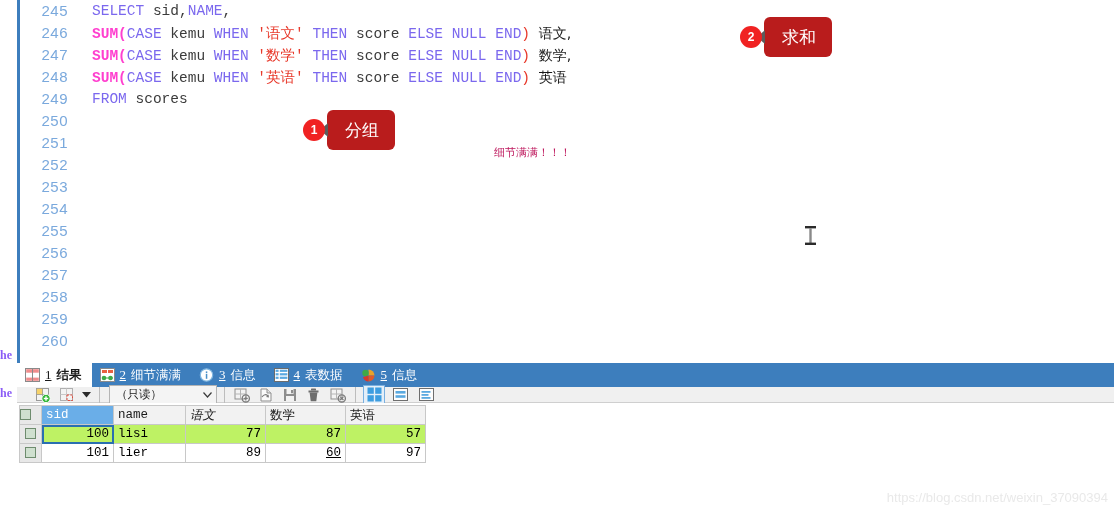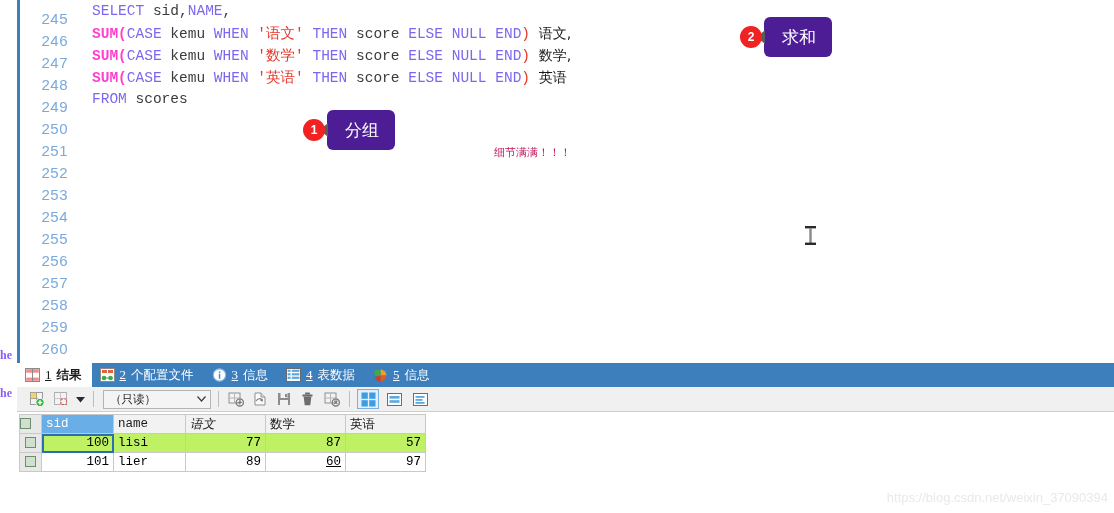--- a/index.html
+++ b/index.html
@@ -39,21 +39,21 @@
   .code-line {
     position: relative;
     height: 22px;
     line-height: 22px;
     white-space: pre;
     font-family: "Liberation Mono", "DejaVu Sans Mono", monospace;
     font-size: 14.5px;
   }
   .ln {
     position: absolute;
-    left: 0; top: 8px;
+    left: 0; top: 0;
     width: 48px;
     text-align: right;
     color: #7aa9dd;
     font-family: "Liberation Sans", sans-serif;
     font-size: 15px;
     letter-spacing: 0.5px;
   }
   .ct { position: absolute; left: 72px; top: 0; }
   .kw   { color: #7b68ee; }
   .fn   { color: #ff3fcf; font-weight: bold; }
@@ -86,21 +86,21 @@
     font-size: 12px;
     font-weight: bold;
     font-family: "Liberation Sans", sans-serif;
     display: flex; align-items: center; justify-content: center;
     z-index: 3;
     position: relative;
   }
   .callout .bubble {
     position: relative;
     margin-left: 2px;
-    background: #4c1d95;
+    background: #b91c1c;
     color: #ffffff;
     border-radius: 6px;
     padding: 0 16px 0 18px;
     height: 40px;
     line-height: 40px;
     font-family: "DejaVu Sans", sans-serif;
     font-size: 17px;
     white-space: nowrap;
   }
   .callout .bubble::before {
@@ -160,27 +160,27 @@
   .tab.active {
     background: #ffffff;
     color: #1a1a1a;
   }
   .tab .num { text-decoration: underline; font-family: "Liberation Serif", serif; font-size: 13px; }
   .tab .lbl { font-weight: normal; }
   .tab.active .lbl { font-weight: bold; }
 
   #toolbar {
     position: relative;
-    height: 25px;
+    height: 16px;
     background: #f0f0f0;
     border-bottom: 1px solid #cfcfcf;
     display: flex;
     align-items: center;
     gap: 4px;
-    padding: 0 10px;
+    padding: 0 16px;
   }
   .tb-icon {
     width: 20px; height: 19px;
     display: flex; align-items: center; justify-content: center;
     cursor: default;
   }
   .tb-sep {
     width: 1px; height: 16px;
     background: #bdbdbd;
     margin: 0 3px;
@@ -337,21 +337,21 @@
             <svg width="15" height="14" viewBox="0 0 15 14">
               <rect x="0.5" y="0.5" width="14" height="13" fill="#ffffff" stroke="#8a8a8a"></rect>
               <rect x="2" y="2" width="5" height="3" fill="#e8603f"></rect>
               <rect x="8" y="2" width="5" height="3" fill="#e8603f"></rect>
               <circle cx="4" cy="10" r="2.3" fill="#3faa46"></circle>
               <circle cx="10.5" cy="10" r="2.3" fill="#3faa46"></circle>
               <line x1="2" y1="10" x2="13" y2="10" stroke="#3faa46" stroke-width="1"></line>
             </svg>
           </span>
           <span class="num">2</span>
-          <span class="lbl">个配置文件</span>
+          <span class="lbl">细节满满</span>
         </div>
         <div class="tab">
           <span style="display: flex;">
             <svg width="15" height="14" viewBox="0 0 15 14">
               <circle cx="7.5" cy="7" r="6.2" fill="#ffffff" stroke="#7fb6e0" stroke-width="1.2"></circle>
               <rect x="6.8" y="5.8" width="1.5" height="5" fill="#4a90c8"></rect>
               <rect x="6.8" y="3.4" width="1.5" height="1.6" fill="#4a90c8"></rect>
             </svg>
           </span>
           <span class="num">3</span>

